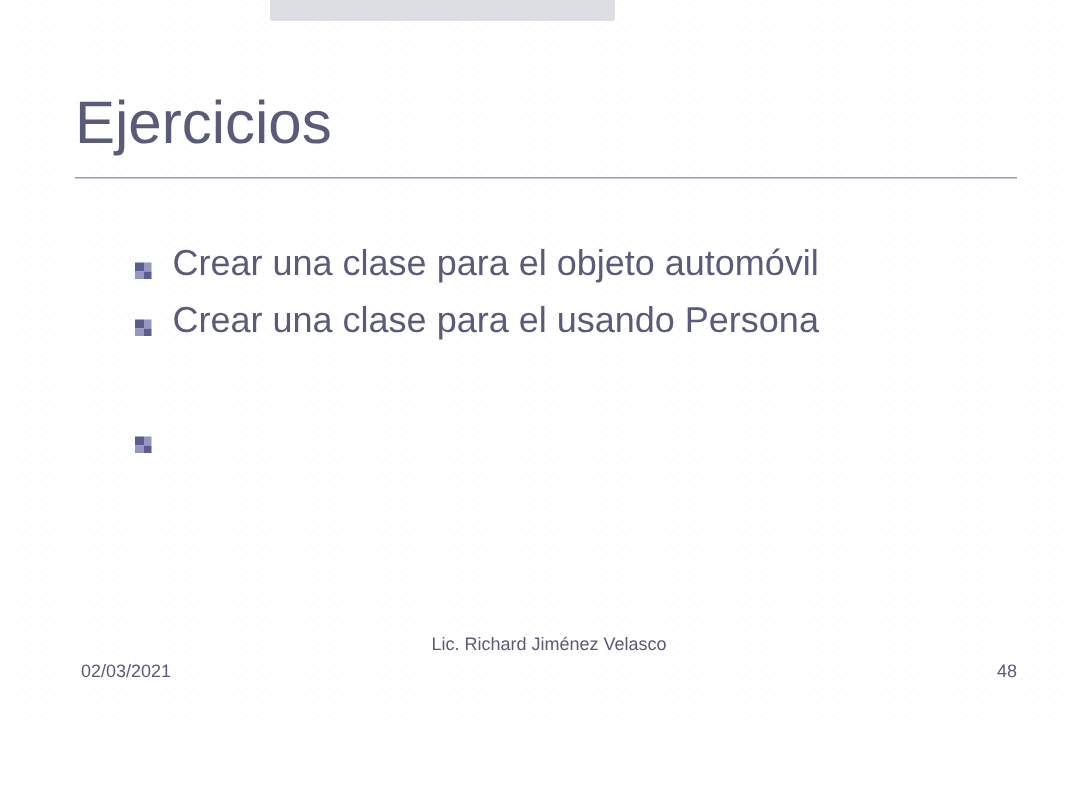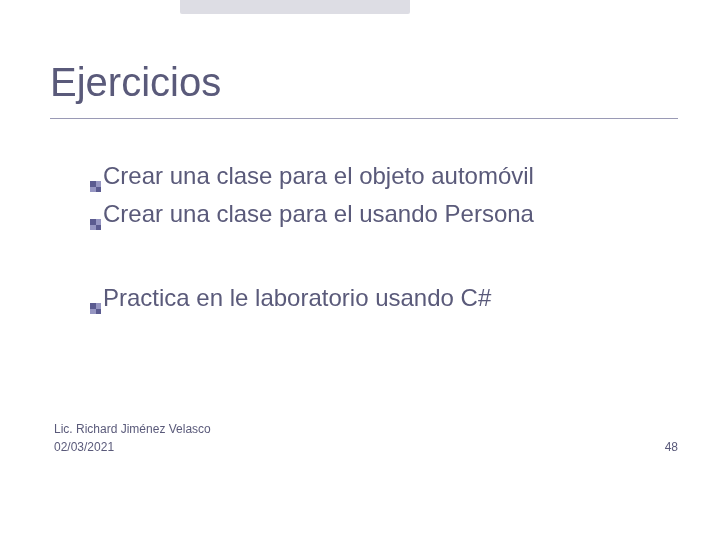--- a/index.html
+++ b/index.html
@@ -44,22 +44,22 @@
     background: #9a9ab5;
   }
   .body {
     position: absolute;
     left: 90px; top: 160px;
     width: 590px;
     font-family: Verdana, Geneva, sans-serif;
   }
   .bullet-row {
     display: flex;
-    align-items: flex-end;
-    gap: 2px;
+    align-items: center;
+    gap: 14px;
     margin-bottom: 6px;
   }
   .gap { height: 46px; }
   .bullet-icon {
     flex: 0 0 auto;
     width: 11px; height: 11px;
     margin-top: 9px;
     display: grid;
     grid-template-columns: 1fr 1fr;
     grid-template-rows: 1fr 1fr;
@@ -78,21 +78,21 @@
   }
   .footer {
     position: absolute;
     left: 54px; right: 42px; bottom: 26px;
     display: flex;
     justify-content: space-between;
     align-items: center;
     font-size: 12px;
     color: #5a5a7a;
   }
-  .footer .center { position:absolute; left:0; right:0; text-align:left; }
+  .footer .center { position:absolute; left:0; right:0; text-align:center; }
   .footer .left, .footer .right { position: relative; z-index: 1; margin-top: 36px; }
 </style>
 </head>
 <body>
 
 <div class="slide">
   <div class="top-shadow"></div>
 
   <div class="title">Ejercicios</div>
   <div class="title-rule"></div>
@@ -119,21 +119,20 @@
 
     <div class="gap"></div>
 
     <div class="bullet-row">
       <span class="bullet-icon">
         <span class="q1"></span>
           <span class="q2"></span>
           <span class="q3"></span>
           <span class="q4"></span>
       </span>
-      <span class="bullet-text">Practica en le laboratorio usando C#</span>
     </div>
   </div>
 
   <div class="footer">
     <span class="left">02/03/2021</span>
     <span class="center">Lic. Richard Jiménez Velasco</span>
     <span class="right">48</span>
   </div>
 </div>
 

